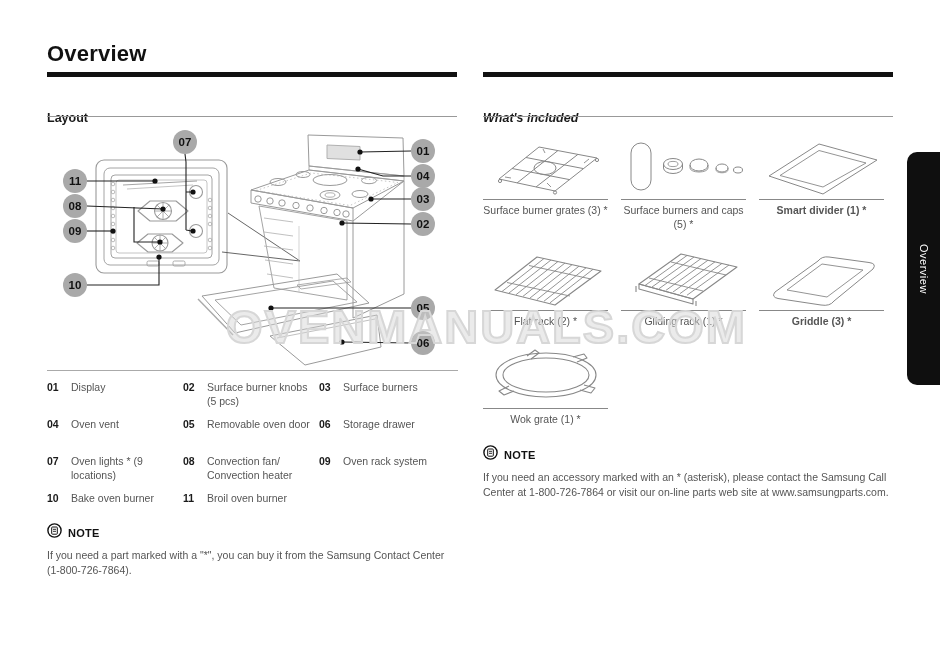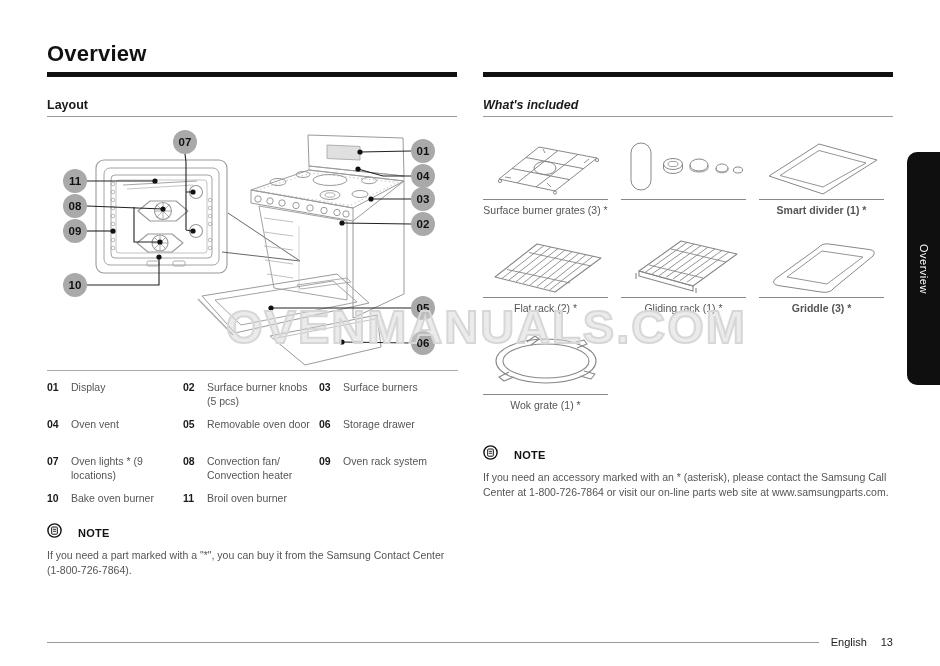--- a/index.html
+++ b/index.html
@@ -5,41 +5,41 @@
   * { margin:0; padding:0; box-sizing:border-box; }
   html,body { background:#fff; }
   body { font-family:"Liberation Sans","DejaVu Sans",sans-serif; color:#1a1a1a; }
   .page { position:relative; width:940px; height:666px; background:#fff; overflow:hidden; }
 
   .title { position:absolute; left:47px; top:41px; font-size:22px; font-weight:700; letter-spacing:0.2px; color:#111; }
   .rule-thick { position:absolute; top:72px; height:5px; background:#111; }
   .rule-thick.left { left:47px; width:410px; }
   .rule-thick.right { left:483px; width:410px; }
 
-  .section-head { position:absolute; top:98px; font-size:12.5px; font-weight:600; color:#1a1a1a; }
+  .section-head { position:absolute; top:111px; font-size:12.5px; font-weight:600; color:#1a1a1a; }
   .section-head.left { left:47px; }
   .section-head.right { left:483px;font-style:italic; }
   .rule-thin { position:absolute; top:116px; height:1px; background:#999; }
   .rule-thin.left { left:47px; width:410px; }
   .rule-thin.right { left:483px; width:410px; }
 
   .diagram { position:absolute; left:47px; top:122px; width:410px; height:248px; }
   .diagram svg { display:block; }
   .diagram-bottom-rule { position:absolute; left:47px; top:370px; width:411px; height:1px; background:#aaa; }
 
   .parts-table { position:absolute; left:47px; top:381px; width:414px; display:grid;
                  grid-template-columns:136px 136px 142px; grid-auto-rows:minmax(37px,auto); }
   .part { display:flex; gap:9px; font-size:10.5px; line-height:1.32; }
   .part .num { font-weight:700; color:#1a1a1a; flex:none; width:15px; }
   .part .lbl { color:#555; width:104px; }
 
   .note { position:absolute; }
   .note.left { left:47px; top:523px; width:400px; }
   .note.right { left:483px; top:445px; width:412px; }
-  .note-head { display:flex; align-items:center; gap:16px; margin-bottom:6px; }
+  .note-head { display:flex; align-items:center; gap:6px; margin-bottom:6px; }
   .note-head .nh-label { font-size:11px; font-weight:700; color:#111; letter-spacing:0.3px; }
   .note-body { font-size:10.5px; color:#555; line-height:1.4; }
 
   .included { position:absolute; left:483px; top:133px; width:414px; display:flex; flex-wrap:wrap; }
   .acc-item { width:125px; margin-right:13px; margin-bottom:13px; display:flex; flex-direction:column; }
   .acc-item:nth-child(3n) { margin-right:0;font-weight:bold; }
   .acc-img { height:62px; display:flex; align-items:flex-end; justify-content:center; }
   .acc-line { border-top:1px solid #888; margin-top:4px; }
   .acc-caption { text-align:center; font-size:10.5px; color:#555; line-height:1.3; margin-top:4px; }
 
@@ -330,20 +330,21 @@
           <path d="M40.5,27 V31 A9.5,5.5 0 0 0 59.5,31 V27"></path>
           <ellipse cx="50" cy="27" rx="5" ry="2.6" stroke-width="0.8"></ellipse>
           <ellipse cx="76" cy="28" rx="9" ry="6"></ellipse>
           <path d="M67,28 V31 A9,4 0 0 0 85,31 V28" stroke-width="0.9"></path>
           <ellipse cx="99" cy="31" rx="6" ry="4"></ellipse>
           <path d="M93,31 V33 A6,2.8 0 0 0 105,33 V31" stroke-width="0.8"></path>
           <ellipse cx="115" cy="33" rx="4.5" ry="3"></ellipse>
         </svg>
       </div>
       <div class="acc-line"></div>
+      <div class="acc-caption">Surface burners and caps (5) *</div>
     </div>
     <div class="acc-item">
       <div class="acc-img">
         <svg width="122" height="58" viewBox="0 0 122 58" fill="none" stroke="#888" stroke-width="1">
           <path d="M8,39 L58,7 L116,23 L62,57 Z" stroke-linejoin="round"></path>
           <path d="M19,38.5 L58,13.5 L105,26 L62,50 Z" stroke-linejoin="round" stroke-width="0.9"></path>
         </svg>
       </div>
       <div class="acc-line"></div>
       <div class="acc-caption">Smart divider (1) *</div>
@@ -411,19 +412,14 @@
     </div>
     <div class="note-body">If you need an accessory marked with an * (asterisk), please contact the Samsung Call Center at 1-800-726-7864 or visit our on-line parts web site at www.samsungparts.com.</div>
   </div>
 
   <div class="watermark">OVENMANUALS.COM</div>
 
   <div class="side-tab">
     <span>Overview</span>
   </div>
 
-  <div class="footer">
-    <div class="f-line"></div>
-    <span class="f-lang">English</span>
-    <span class="f-page">13</span>
-  </div>
 
 </div>
 
 </body></html>

